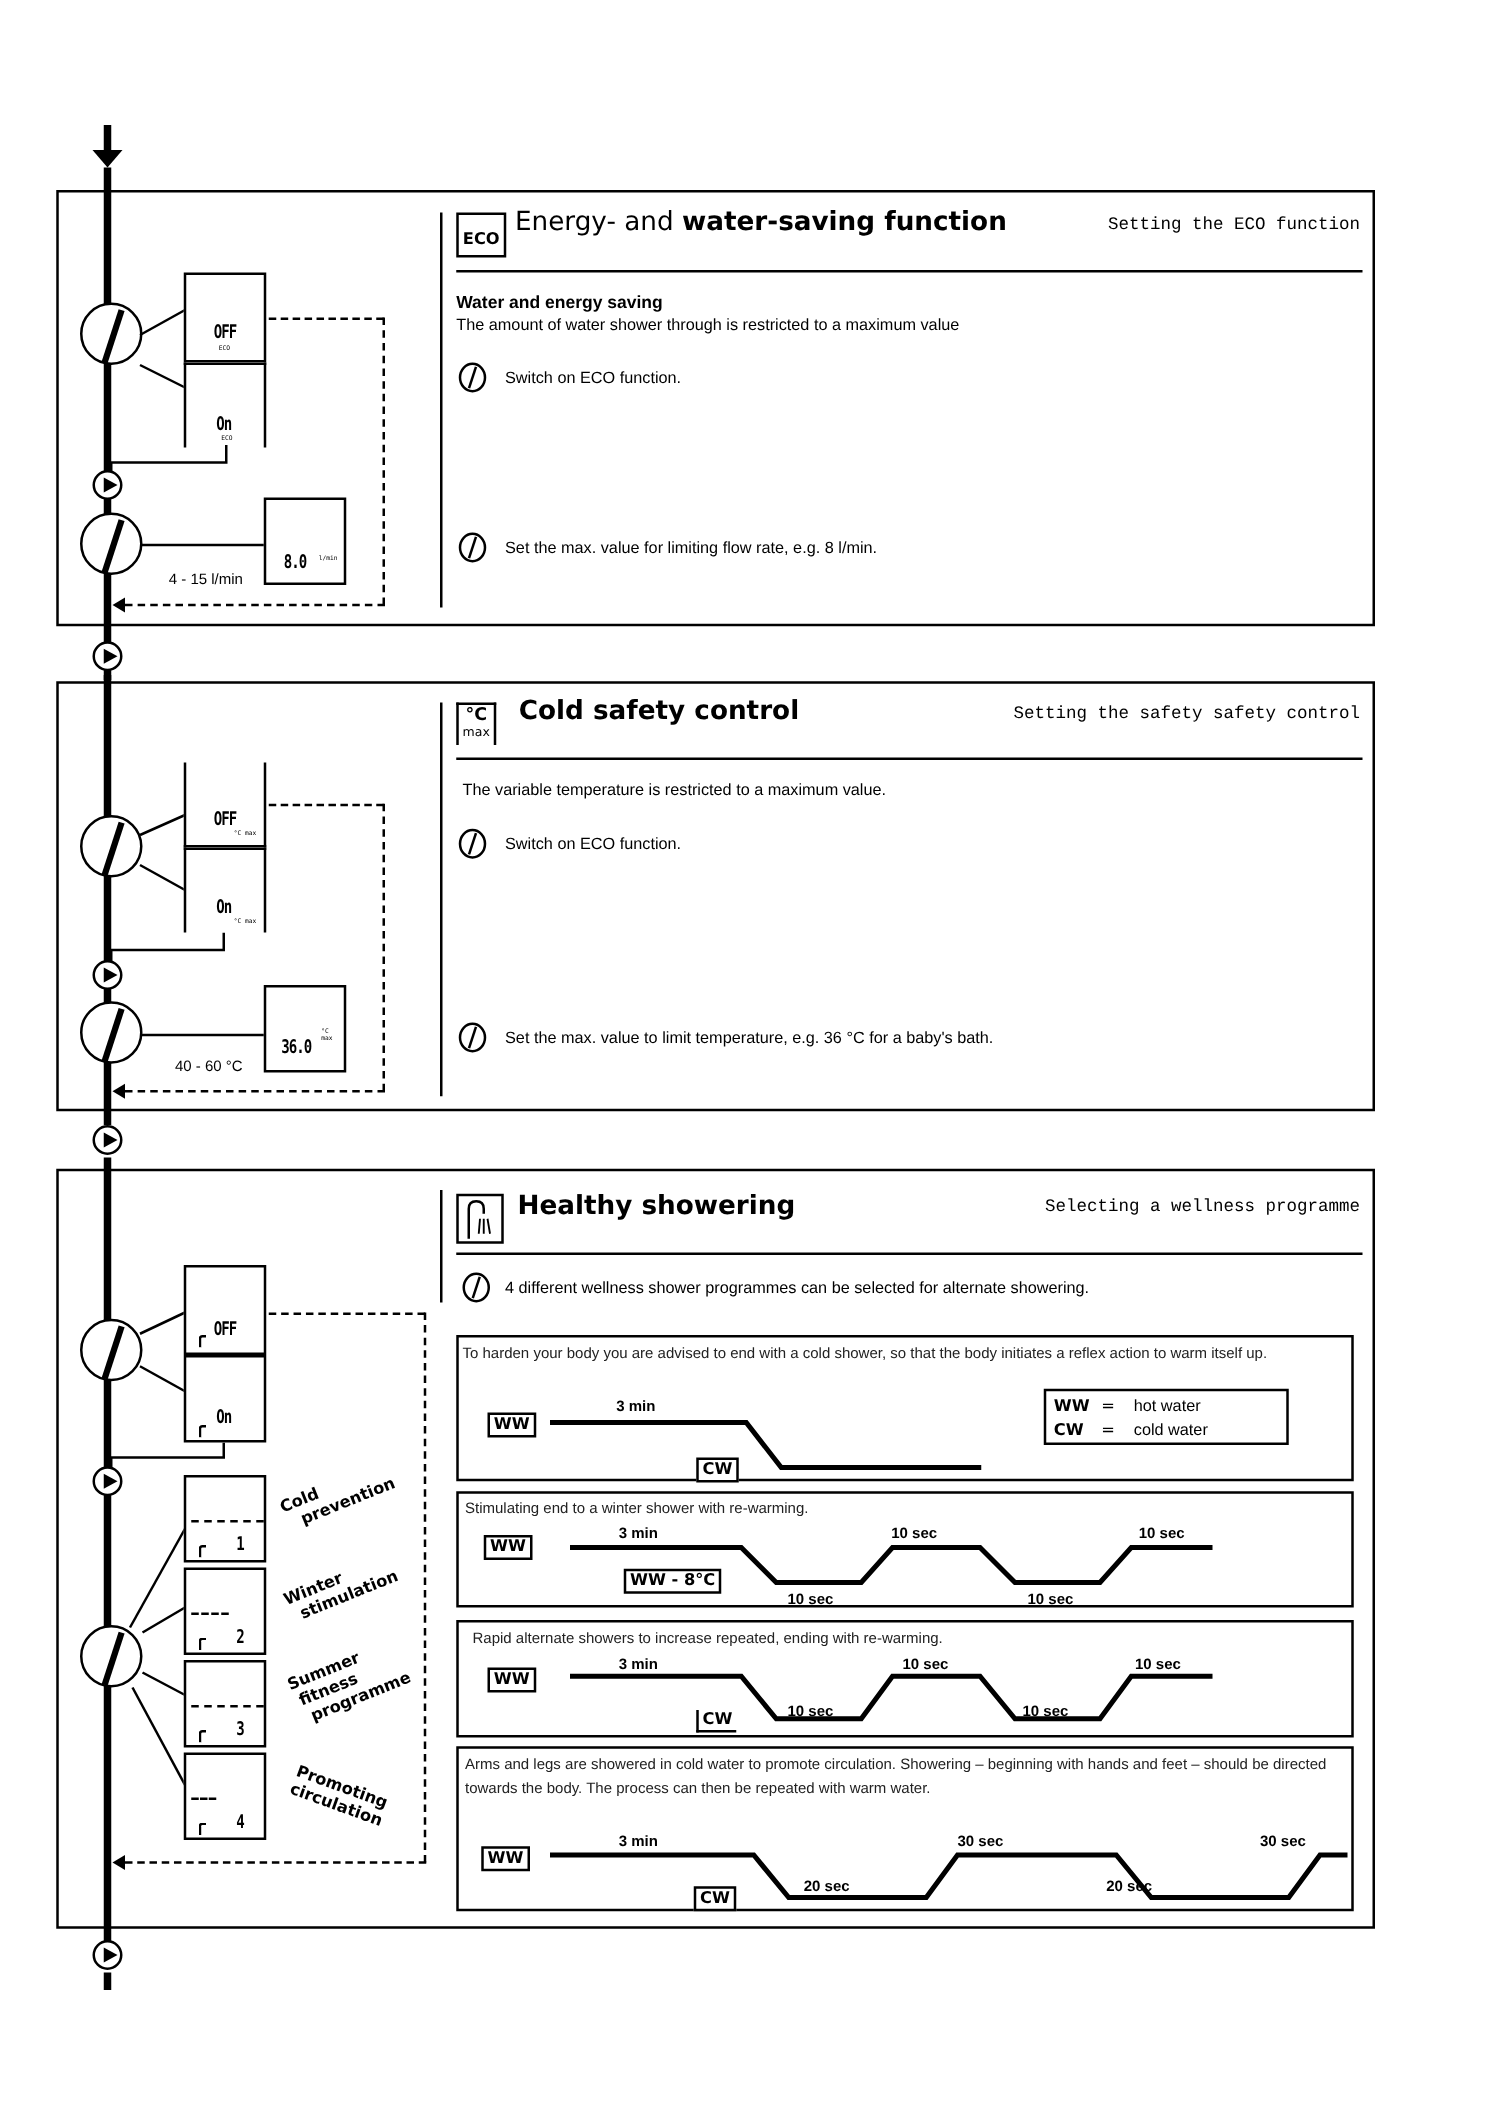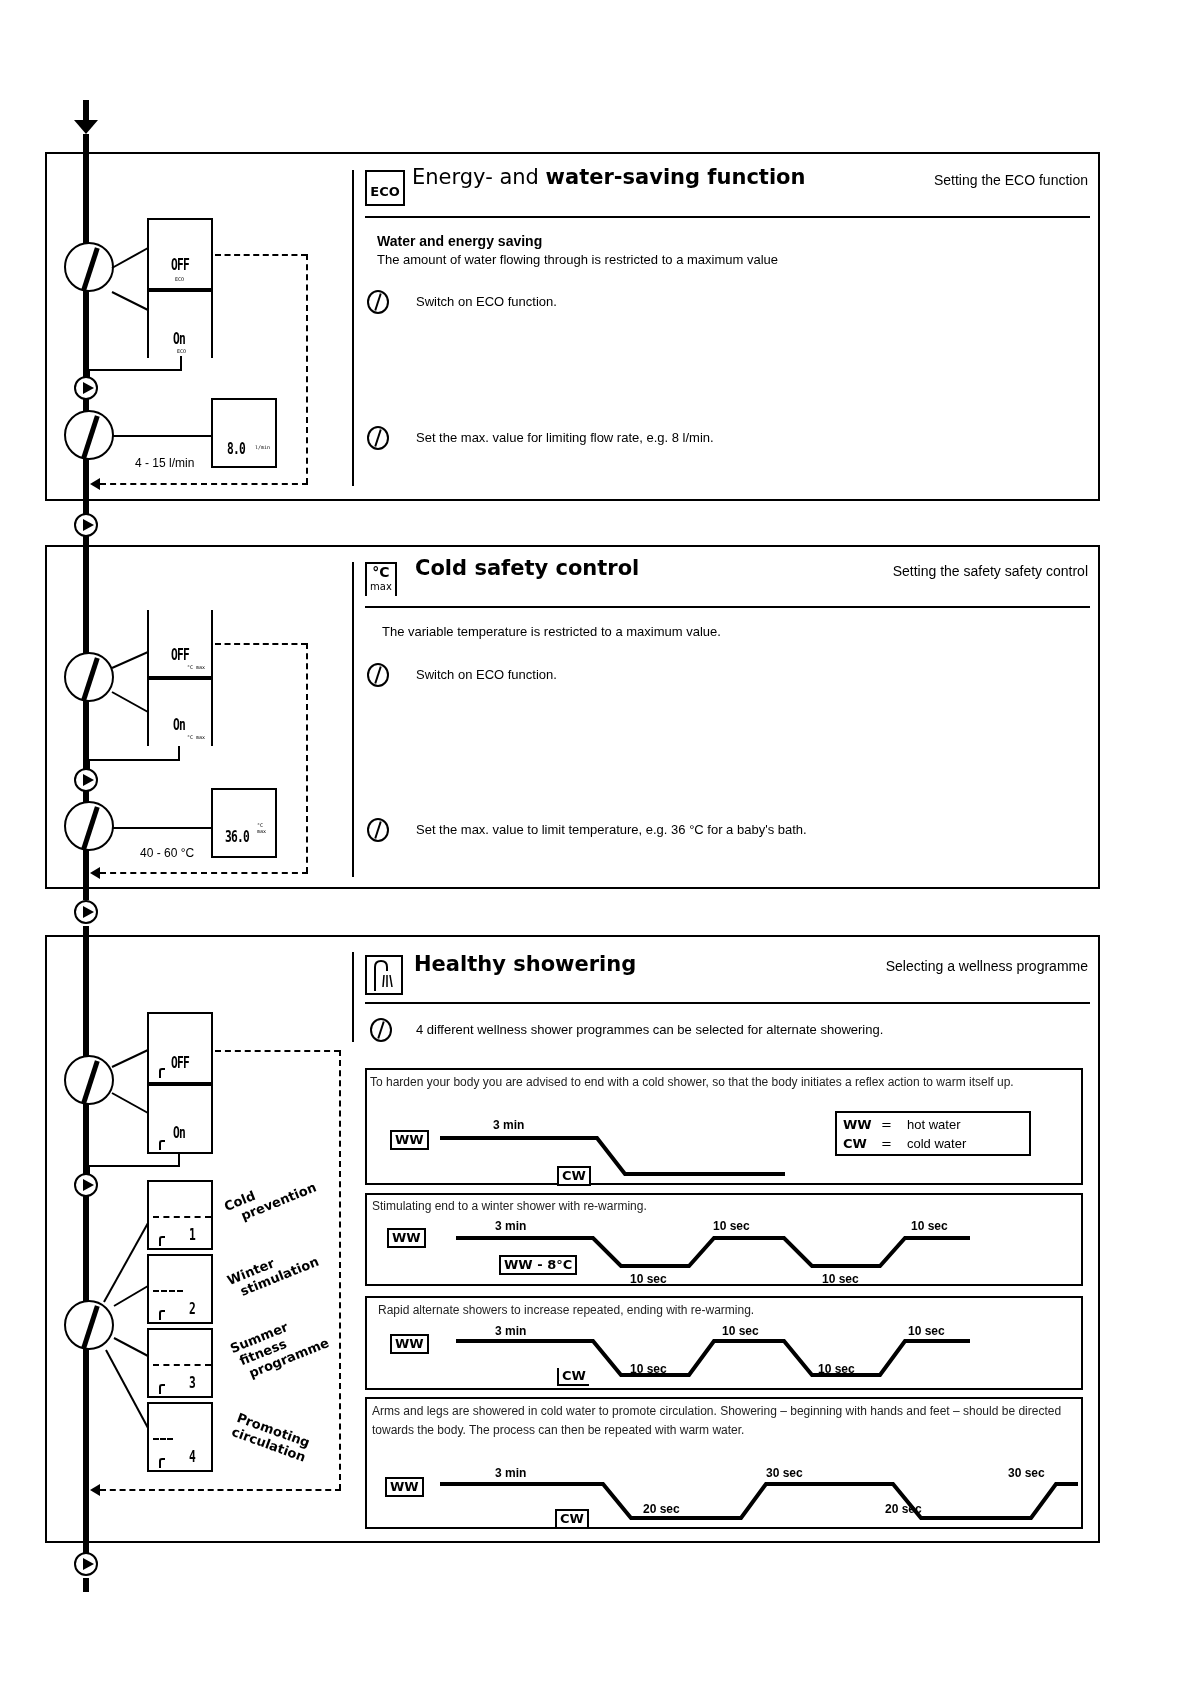--- a/index.html
+++ b/index.html
@@ -13,22 +13,22 @@
   .play { position: absolute; width: 24px; height: 24px; border: 2px solid #000; border-radius: 50%; background: #fff; }
   .play::after { content: ""; position: absolute; left: 7px; top: 4px; border-left: 11px solid #000; border-top: 6px solid transparent; border-bottom: 6px solid transparent; }
   .disp { position: absolute; border: 2px solid #000; background: #fff; font-family: "DejaVu Sans Mono", monospace; }
   .disp-val { position: absolute; font-size: 15px; font-weight: bold; transform: scaleX(0.75); transform-origin: left; letter-spacing: -1px; }
   .disp-sub { position: absolute; font-size: 5px; }
   .dash-h { position: absolute; height: 0; border-top: 2px dashed #000; }
   .dash-v { position: absolute; width: 0; border-left: 2px dashed #000; }
   .sep { position: absolute; width: 2px; background: #000; }
   .rule { position: absolute; height: 2px; background: #000; }
   .title { position: absolute; font-family: "DejaVu Sans", sans-serif; font-weight: bold; font-size: 21px; }
-  .subtitle { position: absolute; font-family: Liberation Sans, sans-serif; font-size: 14px; text-align: right; }
-  .body-text { position: absolute; font-family: "Liberation Sans", sans-serif; font-size: 13px; line-height: 16px; margin-left: 12px; }
+  .subtitle { position: absolute; font-family: Liberation Mono, monospace; font-size: 14px; text-align: right; }
+  .body-text { position: absolute; font-family: "Liberation Sans", sans-serif; font-size: 13px; line-height: 16px; }
   .step-icon { position: absolute; width: 22px; height: 24px; border: 2px solid #000; border-radius: 50%; }
   .step-icon::after { content: ""; position: absolute; left: 8px; top: 1px; width: 2px; height: 18px; background: #000; transform: rotate(18deg); }
   .box-icon { position: absolute; border: 2px solid #000; background: #fff; font-weight: bold; text-align: center; }
   .prog-box { position: absolute; border: 2px solid #000; background: #fff; }
   .prog-text { position: absolute; font-family: "Liberation Sans", sans-serif; font-size: 12px; line-height: 16px; color: #222; }
   .tag { position: absolute; border: 2px solid #000; background: #fff; font-family: "DejaVu Sans", sans-serif; font-weight: bold; font-size: 13px; padding: 0 3px; line-height: 16px; }
   .lbl { position: absolute; font-family: "Liberation Sans", sans-serif; font-weight: bold; font-size: 12px; }
   .rot-label { position: absolute; font-family: "DejaVu Sans", sans-serif; font-weight: bold; font-size: 13px; line-height: 15px; transform: rotate(-22deg); transform-origin: left top; white-space: nowrap; }
   .range { position: absolute; font-family: "Liberation Sans", sans-serif; font-size: 12px; }
   svg.wave { position: absolute; overflow: visible; }
@@ -75,21 +75,21 @@
 <div class="abs" style="left:90px;top:478px;border-right:10px solid #000;border-top:6px solid transparent;border-bottom:6px solid transparent;"></div>
 
 <div class="sep" style="left:352px;top:170px;height:316px;"></div>
 <div class="box-icon" style="left:365px;top:170px;width:40px;height:36px;font-size:13px;line-height:32px;padding-top:4px;"><span>ECO</span></div>
 <div class="title" style="left:412px;top:165px;">
   <span style="font-weight:normal;">Energy- and </span><span>water-saving function</span>
 </div>
 <div class="subtitle" style="right:103px;top:172px;">Setting the ECO function</div>
 <div class="rule" style="left:365px;top:216px;width:725px;"></div>
 <div class="body-text" style="left:365px;top:233px;font-weight:bold;font-size:14px;">Water and energy saving</div>
-<div class="body-text" style="left:365px;top:252px;">The amount of water flowing through is restricted to a maximum value</div>
+<div class="body-text" style="left:365px;top:252px;">The amount of water shower through is restricted to a maximum value</div>
 <div class="step-icon" style="left:367px;top:290px;"></div>
 <div class="body-text" style="left:404px;top:294px;">Switch on ECO function.</div>
 <div class="step-icon" style="left:367px;top:426px;"></div>
 <div class="body-text" style="left:404px;top:430px;">Set the max. value for limiting flow rate, e.g. 8 l/min.</div>
 
 <div class="play" style="left:74px;top:513px;"></div>
 
 <div class="panel" style="left:45px;top:545px;width:1055px;height:344px;"></div>
 <div class="vline" style="left:83px;top:540px;height:360px;"></div>
 

